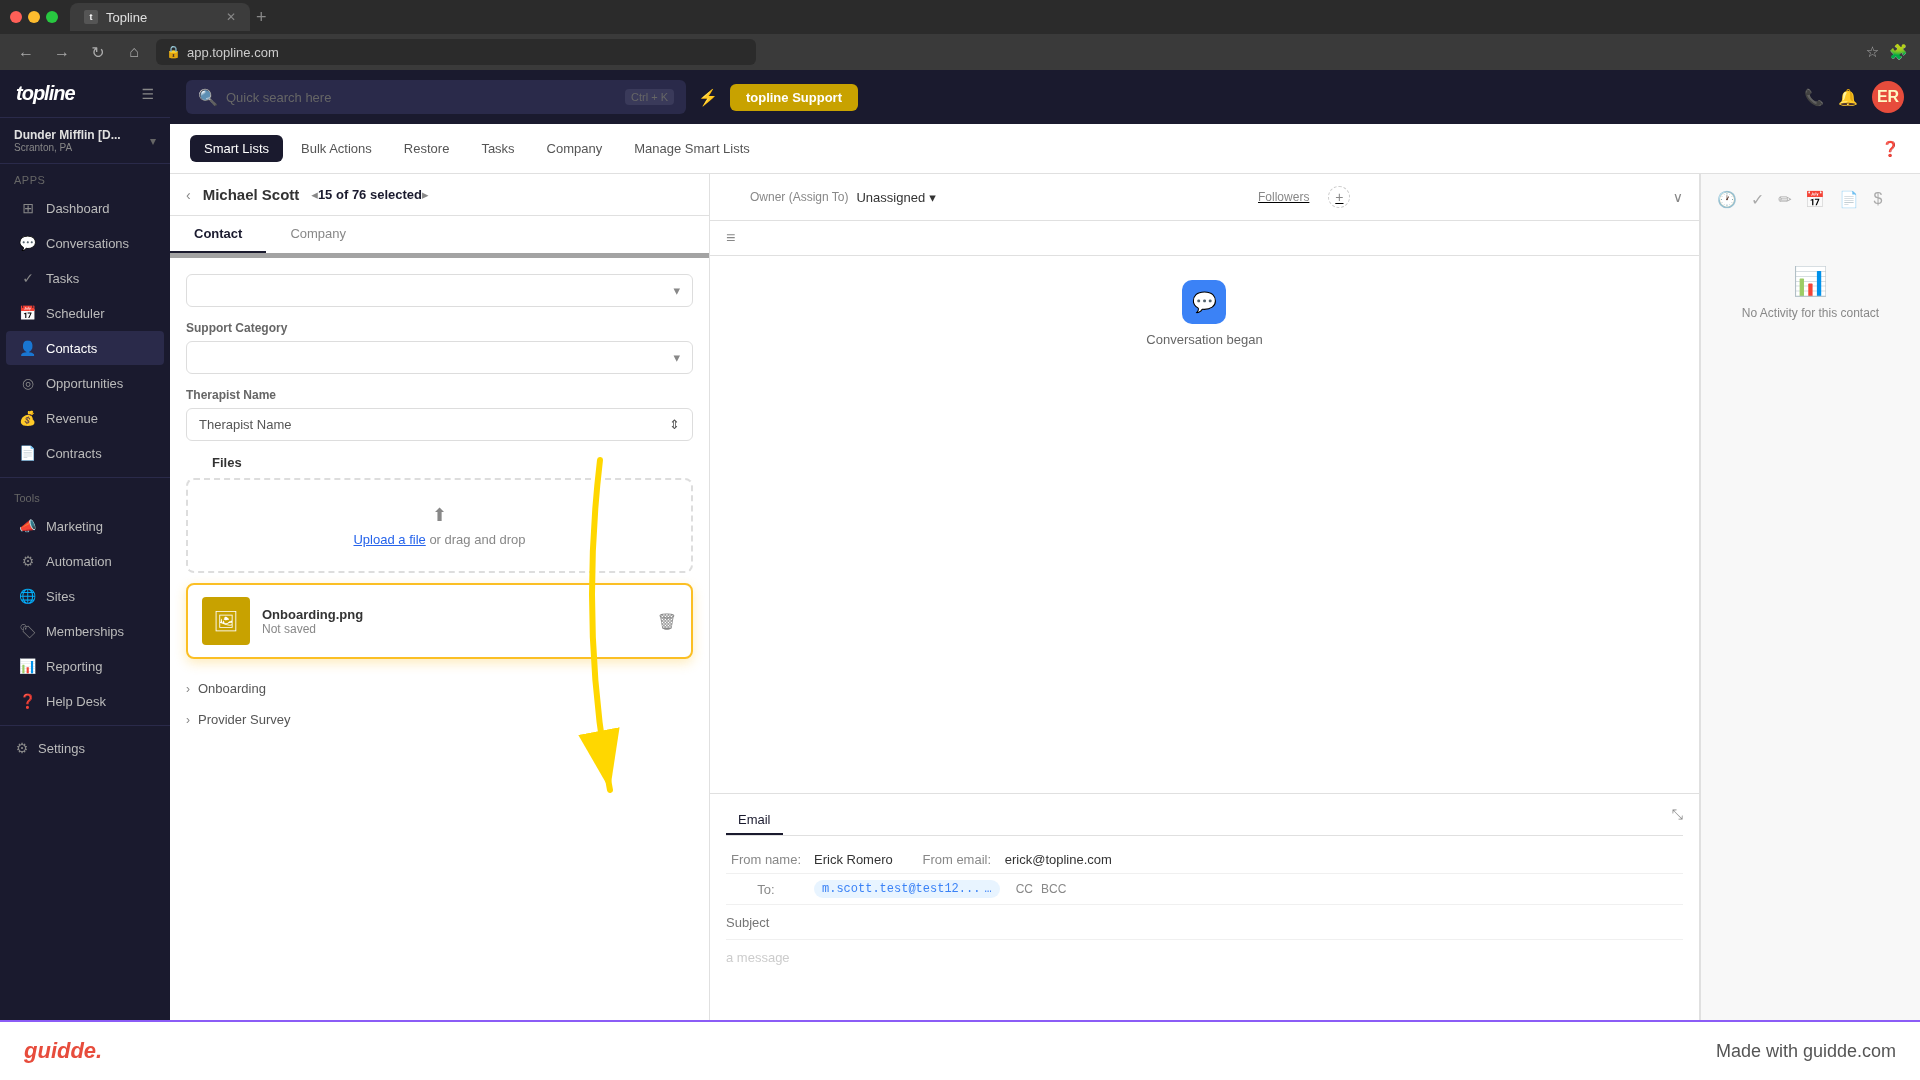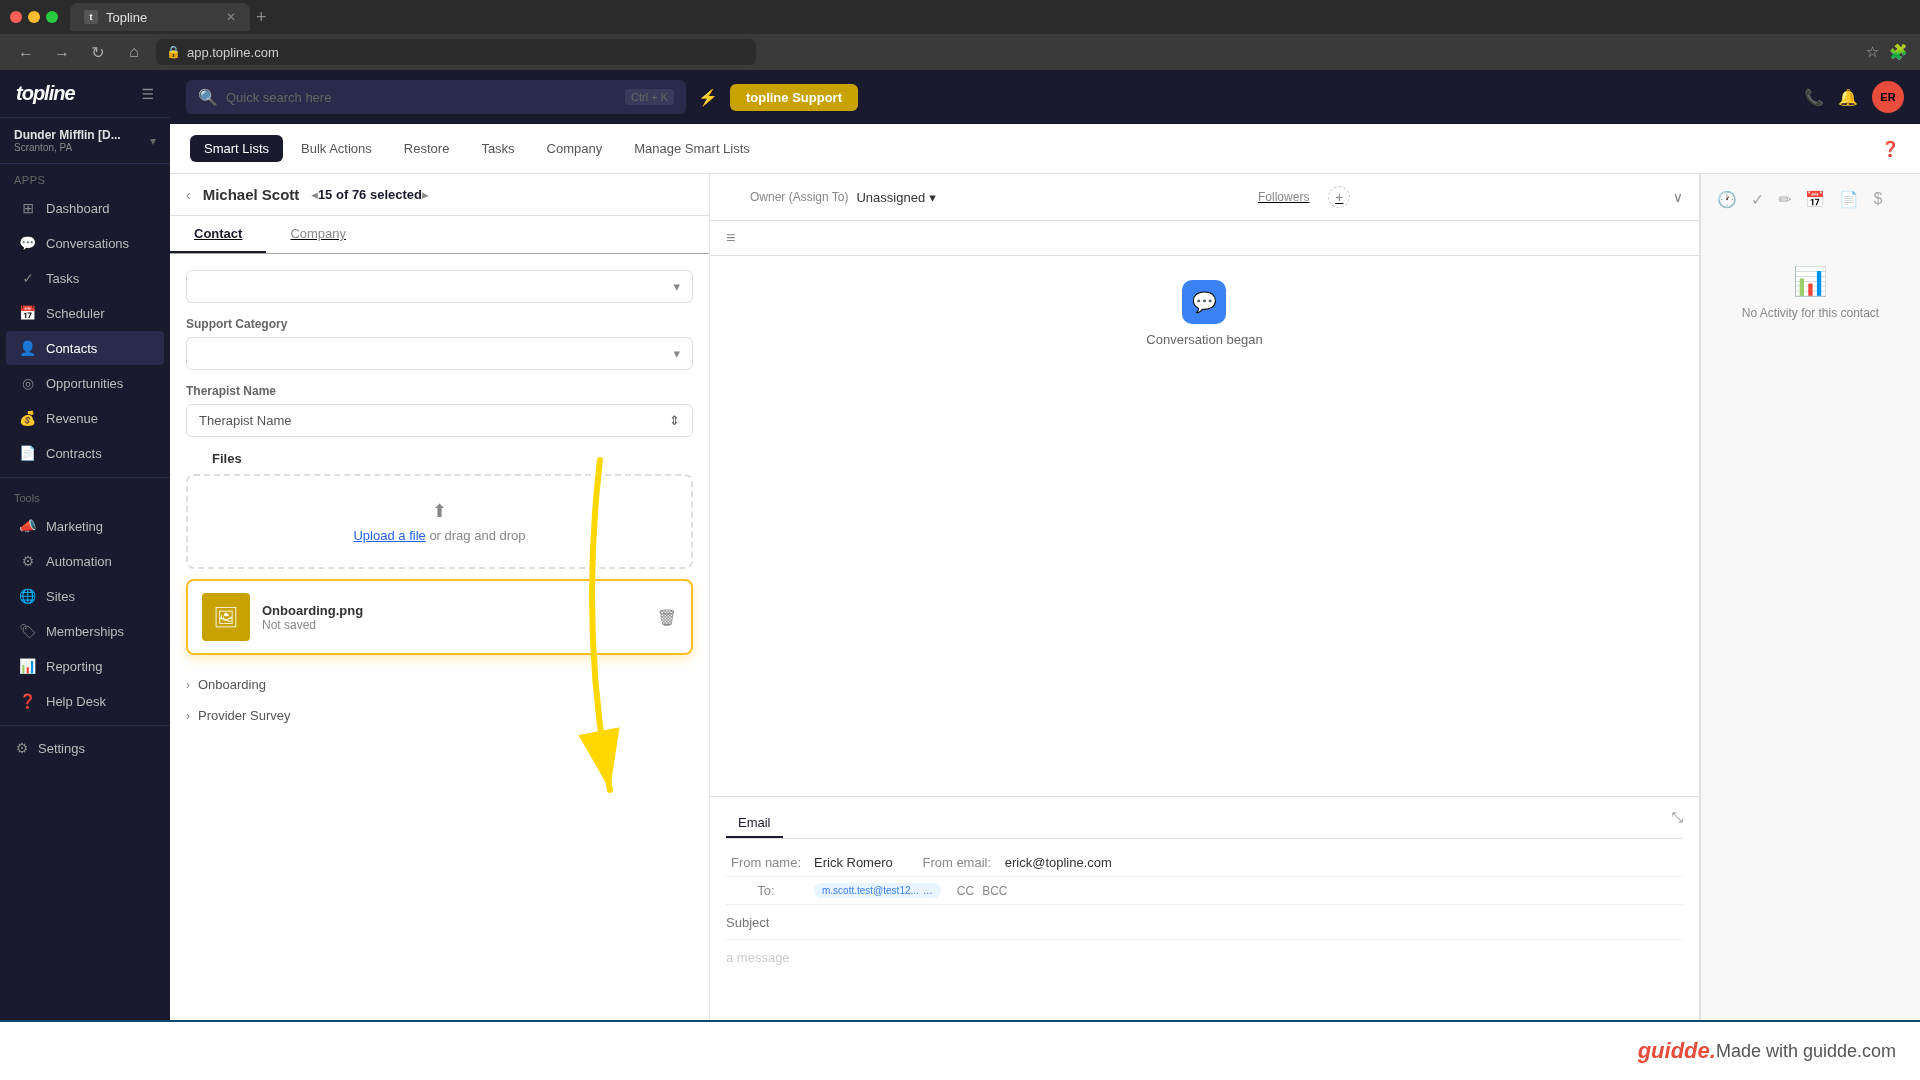--- a/index.html
+++ b/index.html
@@ -49,42 +49,42 @@
 
     
     .topbar { background: #1a1a2e; display: flex; align-items: center; padding: 0 16px; height: 54px; gap: 12px; position: relative; }
     .topbar-search { flex: 1; max-width: 500px; background: #2a2a4a; border-radius: 6px; display: flex; align-items: center; padding: 0 12px; height: 34px; gap: 8px; cursor: pointer; }
     .topbar-search-text { color: #666; font-size: 13px; flex: 1; }
     .topbar-search-shortcut { background: #3a3a5a; border-radius: 4px; padding: 2px 6px; color: #666; font-size: 11px; }
     .topbar-bolt { color: #ffd700; font-size: 16px; cursor: pointer; }
     .topbar-support-btn { background: #c8a200; color: white; border: none; border-radius: 6px; padding: 6px 16px; font-size: 13px; font-weight: 600; cursor: pointer; }
     .topbar-icons { display: flex; align-items: center; gap: 14px; margin-left: auto; }
     .topbar-icon { color: #888; font-size: 16px; cursor: pointer; }
-    .topbar-user-avatar { width: 32px; height: 32px; border-radius: 50%; background: #e74c3c; display: flex; align-items: center; justify-content: center; color: #000000; font-size: 11px; font-weight: bold; cursor: pointer; }
+    .topbar-user-avatar { width: 32px; height: 32px; border-radius: 50%; background: #e74c3c; display: flex; align-items: center; justify-content: center; color: #fef9c3; font-size: 16px; font-weight: bold; cursor: pointer; }
 
     
     .main-content { flex: 1; display: flex; flex-direction: column; background: #f0f0f0; overflow: hidden; }
 
     
     .toolbar { background: white; display: flex; align-items: center; padding: 0 20px; height: 50px; gap: 4px; border-bottom: 1px solid #e0e0e0; }
     .toolbar-btn { padding: 6px 14px; border-radius: 6px; border: none; font-size: 13px; cursor: pointer; color: #555; background: none; }
     .toolbar-btn.active { background: #1a1a2e; color: white; }
     .toolbar-help { margin-left: auto; color: #888; cursor: pointer; font-size: 15px; }
 
     
     .content-area { display: flex; flex: 1; overflow: hidden; }
 
     
     .left-panel { width: 540px; background: white; display: flex; flex-direction: column; border-right: 1px solid #e0e0e0; overflow: hidden; }
     .contact-nav { display: flex; align-items: center; padding: 12px 16px; border-bottom: 1px solid #e0e0e0; gap: 12px; }
     .contact-nav-arrow { color: #888; cursor: pointer; font-size: 14px; }
     .contact-nav-name { font-weight: 600; font-size: 15px; color: #333; }
     .contact-nav-count { color: #888; font-size: 13px; }
     .contact-nav-count span { color: #1a1a2e; font-weight: 600; }
-    .contact-tabs { display: flex; border-bottom: 1px solid #a3a3a3; text-decoration: underline; }
+    .contact-tabs { display: flex; border-bottom: 5px solid #a3a3a3; }
     .contact-tab { padding: 10px 24px; font-size: 13px; cursor: pointer; color: #888; border-bottom: 2px solid transparent; }
     .contact-tab.active { color: #1a1a2e; border-bottom-color: #1a1a2e; font-weight: 600; }
     .contact-form { flex: 1; overflow-y: auto; padding: 16px; }
     .form-dropdown { width: 100%; border: 1px solid #ddd; border-radius: 6px; padding: 8px 12px; font-size: 13px; color: #888; background: white; display: flex; align-items: center; justify-content: space-between; cursor: pointer; margin-bottom: 14px; }
     .form-section-label { font-size: 12px; color: #666; font-weight: 600; margin-bottom: 6px; }
     .form-therapist-select { width: 100%; border: 1px solid #ddd; border-radius: 6px; padding: 8px 12px; font-size: 13px; color: #555; background: white; display: flex; align-items: center; justify-content: space-between; cursor: pointer; margin-bottom: 14px; }
     .files-section { margin-bottom: 14px; }
     .files-label { font-size: 13px; font-weight: 600; color: #333; margin-bottom: 8px; margin-left: 26px; }
     .files-dropzone { border: 2px dashed #ddd; border-radius: 8px; padding: 24px; text-align: center; color: #888; font-size: 13px; }
     .files-upload-icon { font-size: 18px; color: #888; margin-bottom: 6px; }
@@ -121,21 +121,21 @@
     .conversation-text { font-size: 13px; color: #666; }
     .middle-footer { border-top: 1px solid #e0e0e0; }
     .email-composer { padding: 12px 16px; }
     .email-tab-bar { display: flex; border-bottom: 1px solid #e0e0e0; margin-bottom: 10px; }
     .email-tab { padding: 6px 12px; font-size: 13px; cursor: pointer; color: #888; border-bottom: 2px solid transparent; }
     .email-tab.active { color: #1a1a2e; border-bottom-color: #1a1a2e; }
     .email-expand { margin-left: auto; color: #888; cursor: pointer; font-size: 14px; }
     .email-field { display: flex; align-items: center; gap: 8px; padding: 6px 0; border-bottom: 1px solid #f0f0f0; font-size: 13px; }
     .email-field-label { color: #888; min-width: 80px; text-align: center; }
     .email-field-value { color: #333; }
-    .email-to-chip { background: #e8f4ff; border-radius: 12px; padding: 2px 8px; font-size: 10px; color: #3b82f6; display: flex; align-items: center; gap: 4px; cursor: pointer; }
+    .email-to-chip { background: #e8f4ff; border-radius: 12px; padding: 2px 8px; font-size: 12px; color: #3b82f6; display: flex; align-items: center; gap: 4px; cursor: pointer; font-family: Liberation Mono, monospace; }
     .email-cc-bcc { display: flex; gap: 8px; }
     .email-cc { color: #888; font-size: 12px; cursor: pointer; }
     .email-subject-field { padding: 8px 0; border-bottom: 1px solid #f0f0f0; }
     .email-subject-input { width: 100%; border: none; outline: none; font-size: 13px; color: #333; }
     .email-body { min-height: 80px; padding: 8px 0; }
     .email-body-placeholder { color: #ccc; font-size: 13px; }
     .email-toolbar { display: flex; align-items: center; gap: 10px; padding: 8px 0; border-top: 1px solid #f0f0f0; }
     .email-toolbar-btn { color: #888; cursor: pointer; font-size: 14px; background: none; border: none; }
     .email-word-count { color: #888; font-size: 12px; margin-left: auto; }
     .email-action-btns { display: flex; gap: 8px; align-items: center; }
@@ -154,21 +154,21 @@
     .attribution-title { font-size: 13px; font-weight: 600; color: #333; margin-bottom: 4px; }
     .attribution-value { font-size: 12px; color: #888; display: flex; align-items: center; gap: 4px; }
     .collapse-btn { color: #888; cursor: pointer; font-size: 14px; }
 
     
     .onboarding-section { padding: 8px 0; }
     .onboarding-header { display: flex; align-items: center; gap: 8px; font-size: 13px; color: #555; cursor: pointer; }
     .onboarding-chevron { color: #888; font-size: 12px; }
 
     
-    .guidde-footer { position: absolute; bottom: 0; left: 0; right: 0; height: 60px; background: white; display: flex; align-items: center; justify-content: flex-end; padding: 6px 24px; border-top: 2px solid #0c4a6e; z-index: 200; }
+    .guidde-footer { position: absolute; bottom: 0; left: 0; right: 0; height: 60px; background: white; display: flex; align-items: center; justify-content: space-between; padding: 6px 24px; border-top: 2px solid #8b5cf6; z-index: 200; }
     .guidde-logo { color: #e74c3c; font-size: 22px; font-weight: 900; font-style: italic; }
     .guidde-credit { color: #555; font-size: 18px; font-weight: 400; }
 
     
     .yellow-arrow-svg { position: absolute; left: 520px; top: 380px; pointer-events: none; z-index: 150; }
   </style>
 </head>
 <body>
 
 <div>

